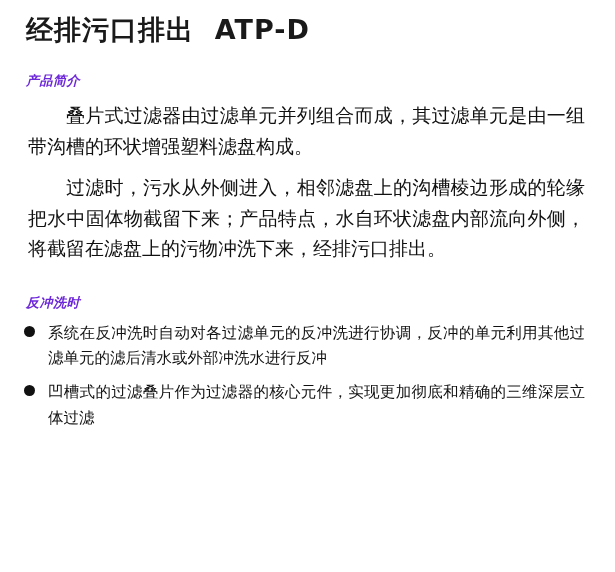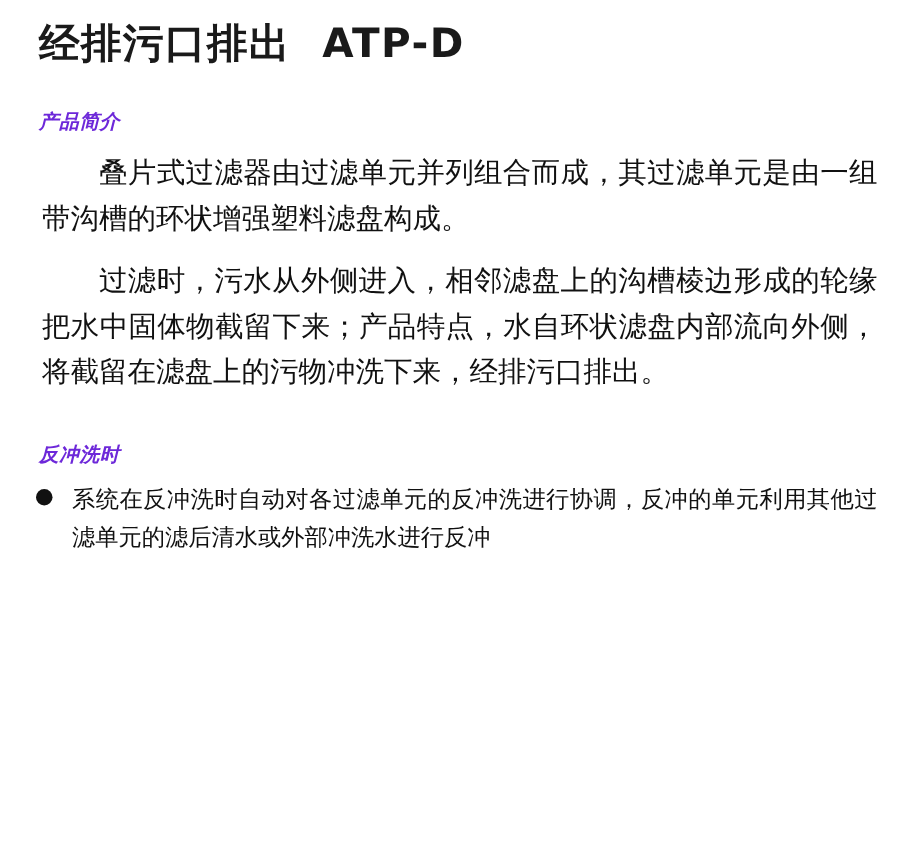--- a/index.html
+++ b/index.html
@@ -87,15 +87,19 @@
   <p class="para">叠片式过滤器由过滤单元并列组合而成，其过滤单元是由一组带沟槽的环状增强塑料滤盘构成。</p>
   <p class="para">过滤时，污水从外侧进入，相邻滤盘上的沟槽棱边形成的轮缘把水中固体物截留下来；产品特点，水自环状滤盘内部流向外侧，将截留在滤盘上的污物冲洗下来，经排污口排出。</p>
 
   <h2 class="section-heading second">反冲洗时</h2>
 
   <ul class="feature-list">
     <li class="feature-item">
       <span class="bullet"></span>
       <span>系统在反冲洗时自动对各过滤单元的反冲洗进行协调，反冲的单元利用其他过滤单元的滤后清水或外部冲洗水进行反冲</span>
     </li>
+    <li class="feature-item">
+      <span class="bullet"></span>
+      <span>凹槽式的过滤叠片作为过滤器的核心元件，实现更加彻底和精确的三维深层立体过滤</span>
+    </li>
   </ul>
 
 </div>
 
 </body></html>

